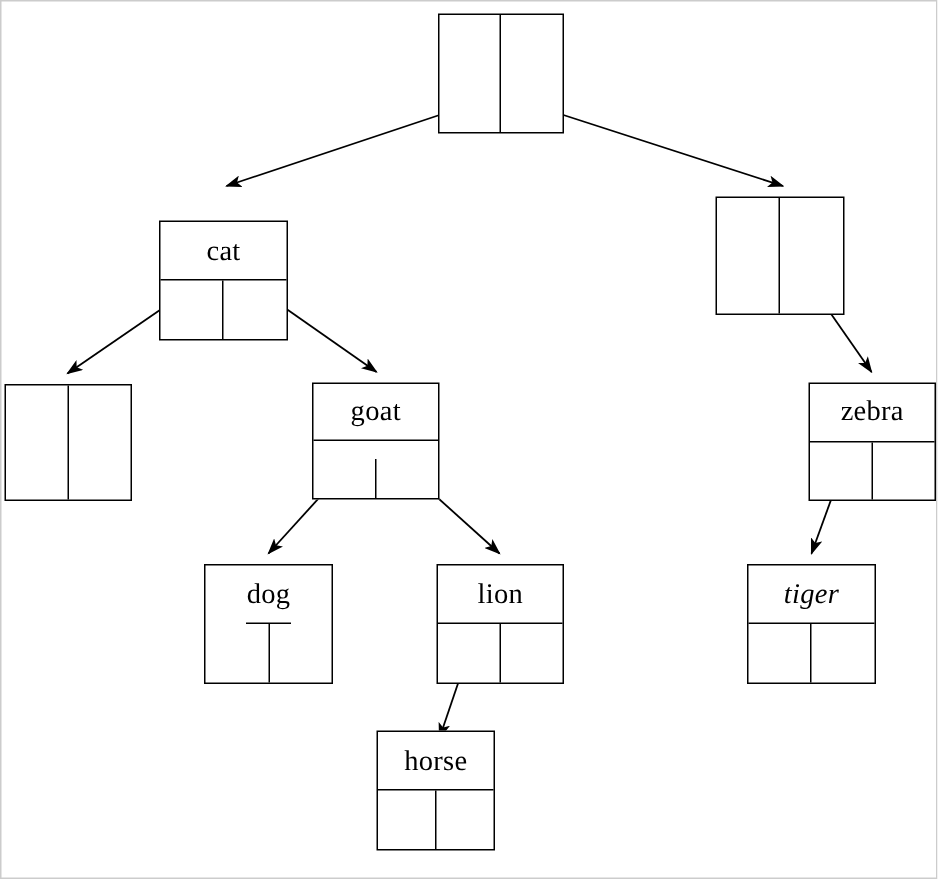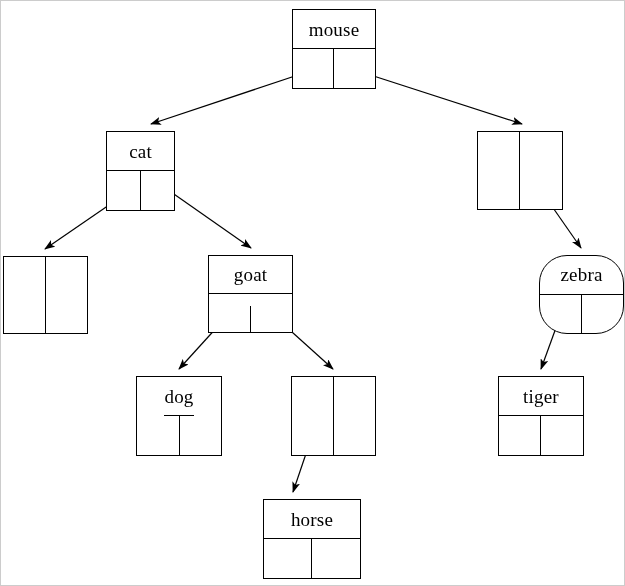--- a/index.html
+++ b/index.html
@@ -79,27 +79,26 @@
         <line x1="170" y1="191" x2="250" y2="247" stroke="#000000" stroke-width="1.2" marker-end="url(#arrowhead)"></line>
         <line x1="541" y1="191" x2="580" y2="247" stroke="#000000" stroke-width="1.2" marker-end="url(#arrowhead)"></line>
         <line x1="228" y1="313" x2="178" y2="368" stroke="#000000" stroke-width="1.2" marker-end="url(#arrowhead)"></line>
         <line x1="271" y1="313" x2="332" y2="368" stroke="#000000" stroke-width="1.2" marker-end="url(#arrowhead)"></line>
         <line x1="560" y1="313" x2="540" y2="368" stroke="#000000" stroke-width="1.2" marker-end="url(#arrowhead)"></line>
         <line x1="311" y1="435" x2="292" y2="491" stroke="#000000" stroke-width="1.2" marker-end="url(#arrowhead)"></line>
       </g>
   </svg>
   <div id="nodes-layer">
       <div class="node" style="left: 291px; top: 8px; width: 84px; height: 80px;">
-        <div class="node-label">mouse</div>
         <div class="node-ptrs">
           <div class="ptr-cell left"></div>
           <div class="ptr-cell right"></div>
         </div>
       </div>
-      <div class="node" style="left: 105px; top: 130px; width: 69px; height: 80px;">
+      <div class="node" style="left: 105px; top: 146px; width: 86px; height: 80px;">
         <div class="node-label">cat</div>
         <div class="node-ptrs">
           <div class="ptr-cell left"></div>
           <div class="ptr-cell right"></div>
         </div>
       </div>
       <div class="node" style="left: 476px; top: 130px; width: 86px; height: 79px;">
         <div class="node-ptrs">
           <div class="ptr-cell left"></div>
           <div class="ptr-cell right"></div>
@@ -111,48 +110,49 @@
           <div class="ptr-cell right"></div>
         </div>
       </div>
       <div class="node" style="left: 207px; top: 254px; width: 85px; height: 78px; gap: 12px;">
         <div class="node-label">goat</div>
         <div class="node-ptrs">
           <div class="ptr-cell left"></div>
           <div class="ptr-cell right"></div>
         </div>
       </div>
-      <div class="node" style="left: 538px; top: 254px; width: 85px; height: 79px; border-radius: 28px;">
+      <div class="node" style="left: 538px; top: 254px; width: 85px; height: 79px;">
         <div class="node-label">zebra</div>
         <div class="node-ptrs">
           <div class="ptr-cell left"></div>
           <div class="ptr-cell right"></div>
         </div>
       </div>
       <div class="node" style="left: 135px; top: 375px; width: 86px; height: 80px; align-items: center;">
         <div class="node-label">dog</div>
         <div class="node-ptrs">
           <div class="ptr-cell left"></div>
           <div class="ptr-cell right"></div>
         </div>
       </div>
       <div class="node" style="left: 290px; top: 375px; width: 85px; height: 80px;">
+        <div class="node-label">lion</div>
         <div class="node-ptrs">
           <div class="ptr-cell left"></div>
           <div class="ptr-cell right"></div>
         </div>
       </div>
-      <div class="node" style="left: 497px; top: 375px; width: 86px; height: 80px;">
+      <div class="node" style="left: 497px; top: 375px; width: 86px; height: 80px; font-style: italic;">
         <div class="node-label">tiger</div>
         <div class="node-ptrs">
           <div class="ptr-cell left"></div>
           <div class="ptr-cell right"></div>
         </div>
       </div>
-      <div class="node" style="left: 250px; top: 498px; width: 98px; height: 80px; margin-left: 12px;">
+      <div class="node" style="left: 250px; top: 486px; width: 79px; height: 80px;">
         <div class="node-label">horse</div>
         <div class="node-ptrs">
           <div class="ptr-cell left"></div>
           <div class="ptr-cell right"></div>
         </div>
       </div>
     </div>
 </div>
 
 </body></html>

